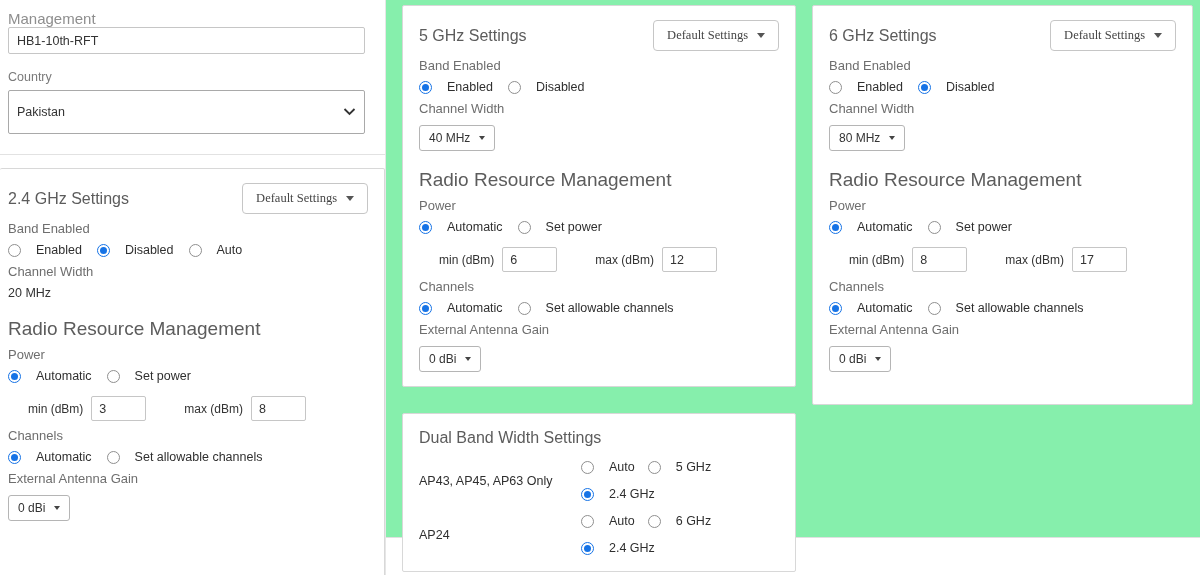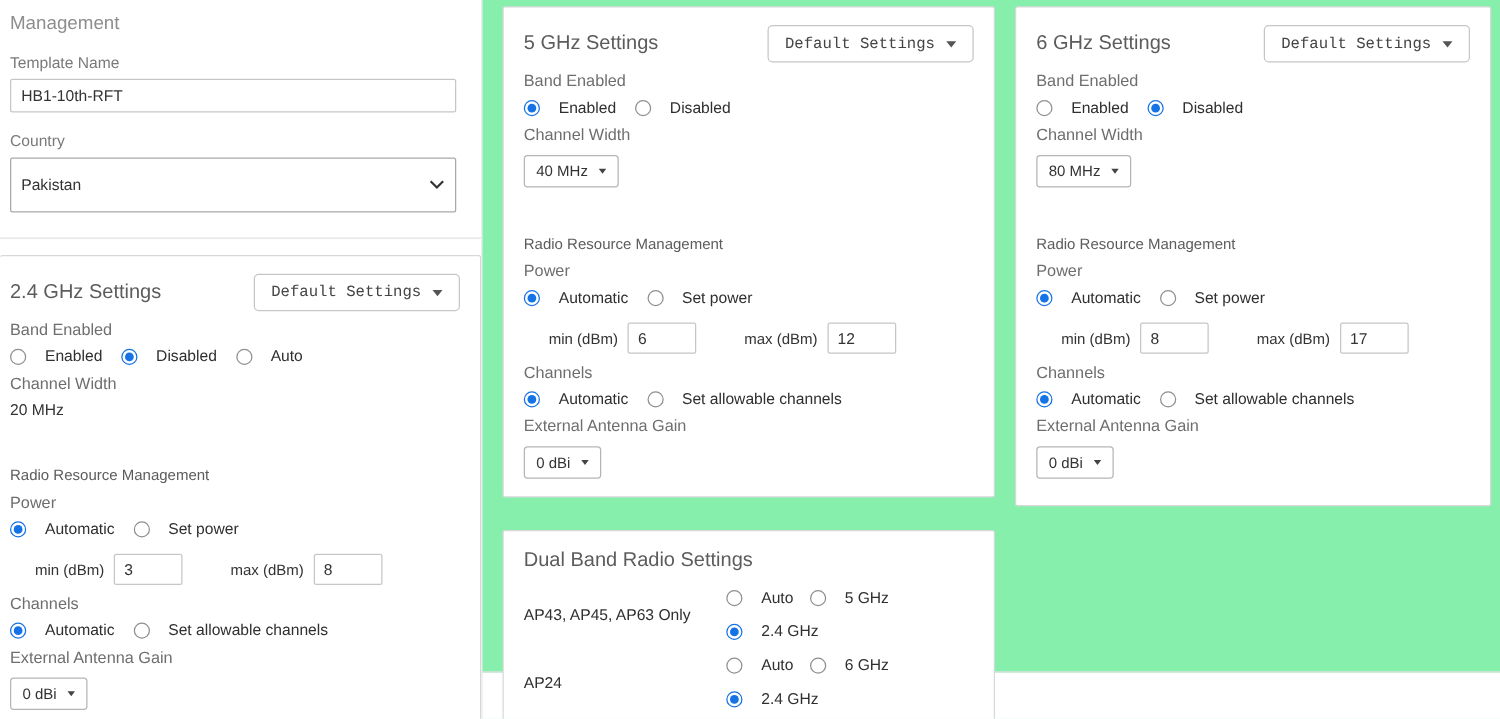--- a/index.html
+++ b/index.html
@@ -19,26 +19,26 @@
     padding:0 8px;font-size:12.5px;color:#333;background:#fff;cursor:pointer}
 
   
   .panel{background:#fff;border:1px solid #d8d8d8;border-radius:2px;padding:14px 16px}
   .panel-24{margin:13px 0 0 0;border-left:none;border-right:none;
     border-right:1px solid #d8d8d8;min-height:420px;padding:14px 16px 20px 8px}
   .panel-header{display:flex;justify-content:space-between;align-items:center}
   .panel-title{font-size:16px;color:#5c5c5c;font-weight:400}
   .default-btn{display:inline-flex;align-items:center;gap:9px;border:1px solid #c6c6c6;
     border-radius:4px;background:#fff;padding:7px 13px;font-size:12.5px;color:#444;
-    font-family:Liberation Mono, monospace;cursor:pointer}
+    font-family:Liberation Serif, serif;cursor:pointer}
   .caret{width:0;height:0;border-left:4px solid transparent;border-right:4px solid transparent;
     border-top:5px solid #555}
   .group-label{font-size:13px;color:#6e6e6e;margin:7px 0 7px}
   .static-value{font-size:12.5px;color:#333;margin-top:4px}
-  .rrm-title{font-size:12px;color:#5c5c5c;margin-top:38px}
+  .rrm-title{font-size:19px;color:#5c5c5c;margin-top:18px}
 
   .radio-row{display:flex;align-items:center;gap:15px;flex-wrap:wrap}
   .radio-opt{display:inline-flex;align-items:center;gap:15px;font-size:12.5px;color:#2f2f2f;cursor:pointer}
   .radio{width:13px;height:13px;border:1px solid #8f8f8f;border-radius:50%;
     position:relative;background:#fff;flex:none}
   .radio.on{border-color:#1673e6}
   .radio.on::after{content:"";position:absolute;inset:2px;border-radius:50%;background:#1673e6}
 
   .minmax-row{display:flex;align-items:center;gap:8px;margin:13px 0 2px 20px;
     font-size:12px;color:#333}
@@ -66,21 +66,20 @@
 </style>
 </head>
 <body>
 
 <div class="page">
 
   <div class="left-col">
 
     <div class="info-section">
       <div class="section-title">Management</div>
-      <div class="field-label">Template Name</div>
       <input class="text-input" type="text" value="HB1-10th-RFT" style="">
       <div class="field-label">Country</div>
       <div class="wide-select">
         <span>Pakistan</span>
         <svg width="13" height="8" viewBox="0 0 13 8">
           <path d="M1.5 1 L6.5 6 L11.5 1" stroke="#333" stroke-width="1.8" fill="none"></path>
         </svg>
       </div>
     </div>
 
@@ -220,21 +219,21 @@
         </div>
 
         <div class="group-label">External Antenna Gain</div>
         <div class="small-select">
           <span>0 dBi</span>
           <span class="caret"></span>
         </div>
       </div>
 
       <div class="panel dual-panel">
-        <div class="panel-title">Dual Band Radio Settings</div>
+        <div class="panel-title">Dual Band Width Settings</div>
 
         <div class="dual-row">
           <div class="dual-label">AP43, AP45, AP63 Only</div>
           <div class="radio-row">
             <label class="radio-opt">
               <span class="radio"></span>
               <span>Auto</span>
             </label>
             <label class="radio-opt">
               <span class="radio"></span>

